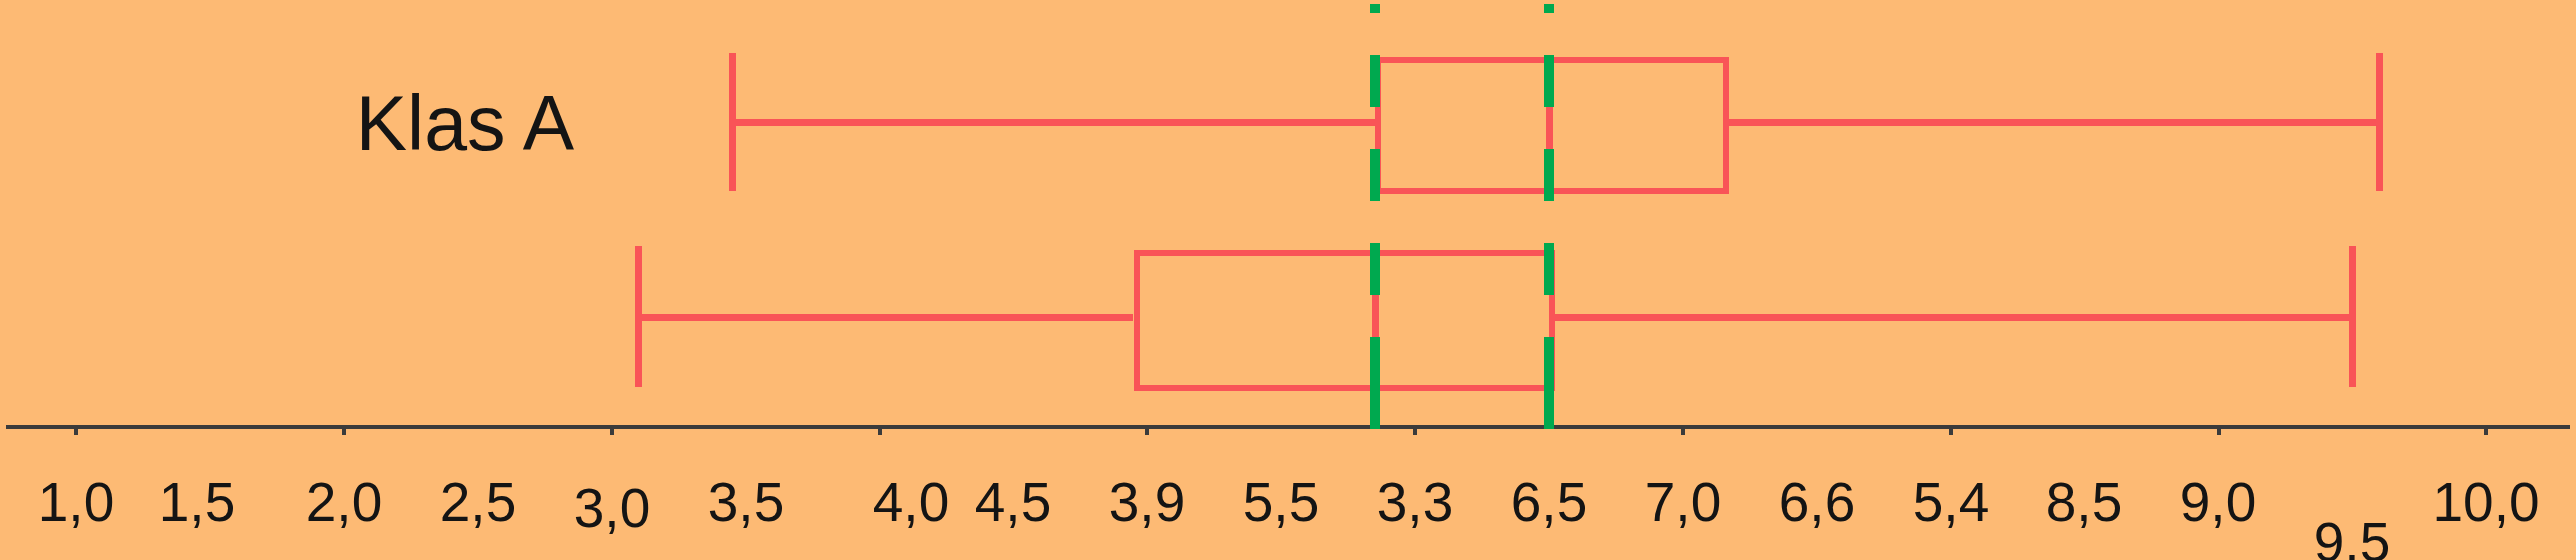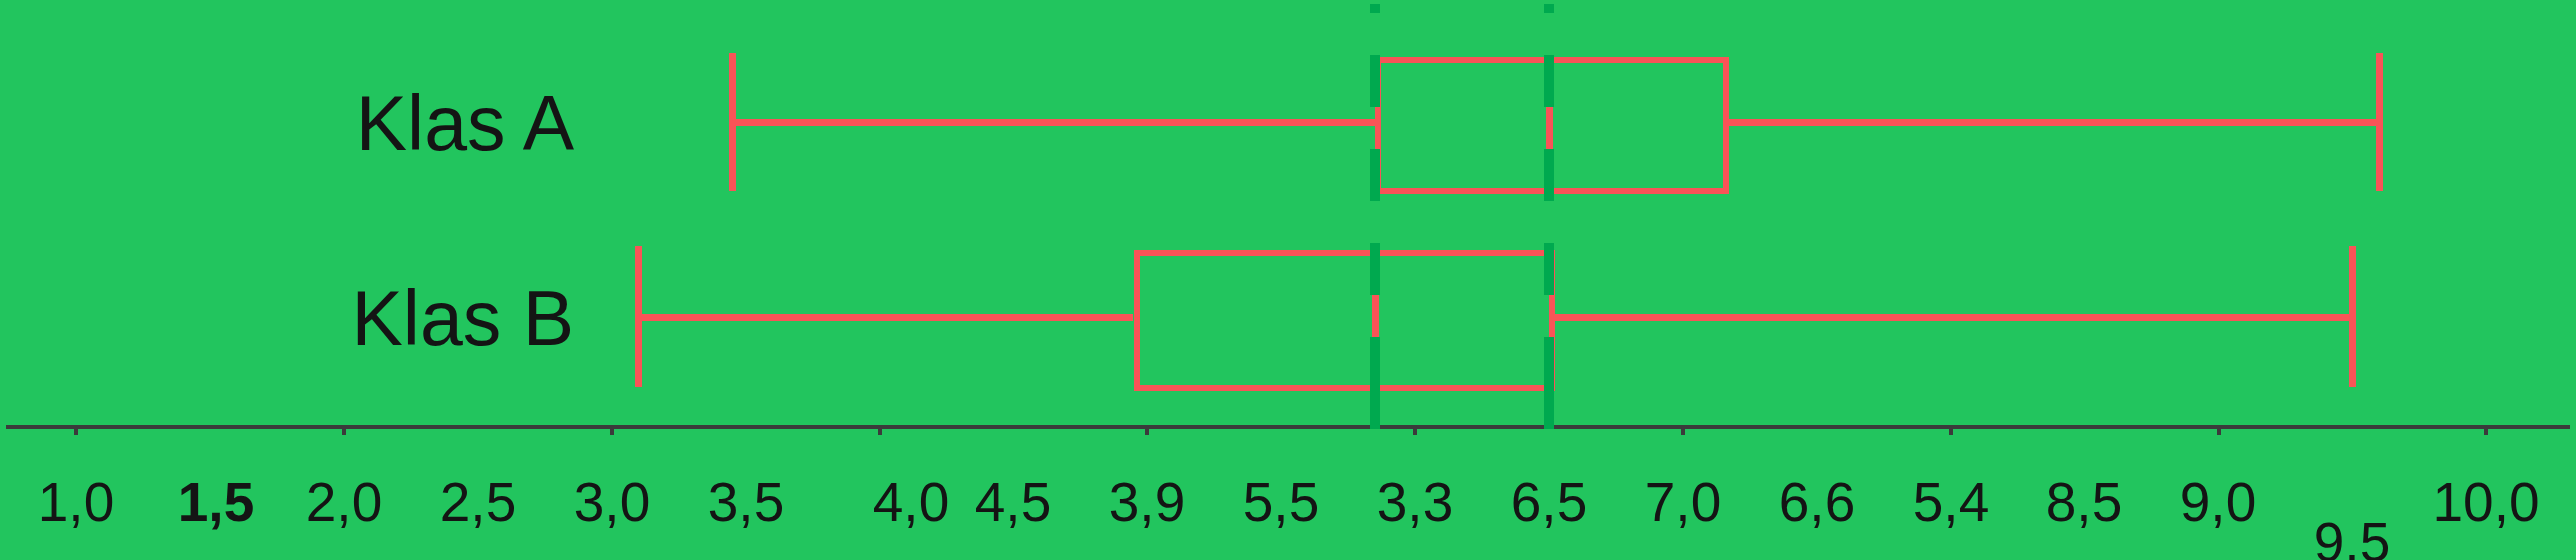--- a/index.html
+++ b/index.html
@@ -1,47 +1,46 @@
 <!DOCTYPE html>
 <html style="font-size:11.6px"><head>
 <meta charset="utf-8">
 <style>
   html,body{margin:0;padding:0;background:#ffffff;}
   body{font-family:"Liberation Sans","DejaVu Sans",sans-serif;}
-  #canvas{position:relative;width:2576px;height:561px;background:#22c55e;overflow:hidden;}
+  #canvas{position:relative;width:2576px;height:561px;background:#fdba74;overflow:hidden;}
   .abs{position:absolute;}
   .row-label{position:absolute;left:0;width:574px;text-align:right;
              font-size:77px;line-height:77px;white-space:nowrap;}
   #label-a{top:85px;}
   #label-b{top:280px;}
   .tick-label{position:absolute;transform:translateX(-50%);font-size:55px;line-height:55px;top:475px;}
 </style>
 </head>
 <body>
 
 <div id="canvas">
   <div id="label-a" class="row-label" style="color: rgb(20, 20, 20);">Klas A</div>
-  <div id="label-b" class="row-label" style="color: rgb(20, 20, 20);">Klas B</div>
   <div id="plot" class="abs" style="left:0;top:0;width:2576px;height:554px;">
       <div class="abs" style="left: 5.8px; top: 425px; width: 2564px; height: 3.6px; background: rgb(59, 59, 59);"></div>
       <div class="abs" style="left: 74px; top: 429px; width: 3.6px; height: 5.8px; background: rgb(59, 59, 59);"></div>
       <div class="abs" style="left: 342px; top: 429px; width: 3.6px; height: 5.8px; background: rgb(59, 59, 59);"></div>
       <div class="abs" style="left: 610px; top: 429px; width: 3.6px; height: 5.8px; background: rgb(59, 59, 59);"></div>
       <div class="abs" style="left: 878px; top: 429px; width: 3.6px; height: 5.8px; background: rgb(59, 59, 59);"></div>
       <div class="abs" style="left: 1145px; top: 429px; width: 3.6px; height: 5.8px; background: rgb(59, 59, 59);"></div>
       <div class="abs" style="left: 1413px; top: 429px; width: 3.6px; height: 5.8px; background: rgb(59, 59, 59);"></div>
       <div class="abs" style="left: 1681px; top: 429px; width: 3.6px; height: 5.8px; background: rgb(59, 59, 59);"></div>
       <div class="abs" style="left: 1949px; top: 429px; width: 3.6px; height: 5.8px; background: rgb(59, 59, 59);"></div>
       <div class="abs" style="left: 2217px; top: 429px; width: 3.6px; height: 5.8px; background: rgb(59, 59, 59);"></div>
       <div class="abs" style="left: 2484px; top: 429px; width: 3.6px; height: 5.8px; background: rgb(59, 59, 59);"></div>
       <div class="abs tick-label" style="left: 76px; color: rgb(20, 20, 20);">1,0</div>
-      <div class="abs tick-label" style="left: 216px; color: rgb(20, 20, 20); font-weight: bold;">1,5</div>
+      <div class="abs tick-label" style="left: 197px; color: rgb(20, 20, 20);">1,5</div>
       <div class="abs tick-label" style="left: 344px; color: rgb(20, 20, 20);">2,0</div>
       <div class="abs tick-label" style="left: 478px; color: rgb(20, 20, 20);">2,5</div>
-      <div class="abs tick-label" style="left: 612px; color: rgb(20, 20, 20);">3,0</div>
+      <div class="abs tick-label" style="left: 612px; color: rgb(20, 20, 20); margin-top: 6px;">3,0</div>
       <div class="abs tick-label" style="left: 746px; color: rgb(20, 20, 20);">3,5</div>
       <div class="abs tick-label" style="left: 879px; color: rgb(20, 20, 20); margin-left: 32px;">4,0</div>
       <div class="abs tick-label" style="left: 1013px; color: rgb(20, 20, 20);">4,5</div>
       <div class="abs tick-label" style="left: 1147px; color: rgb(20, 20, 20);">3,9</div>
       <div class="abs tick-label" style="left: 1281px; color: rgb(20, 20, 20);">5,5</div>
       <div class="abs tick-label" style="left: 1415px; color: rgb(20, 20, 20);">3,3</div>
       <div class="abs tick-label" style="left: 1549px; color: rgb(20, 20, 20);">6,5</div>
       <div class="abs tick-label" style="left: 1683px; color: rgb(20, 20, 20);">7,0</div>
       <div class="abs tick-label" style="left: 1817px; color: rgb(20, 20, 20);">6,6</div>
       <div class="abs tick-label" style="left: 1951px; color: rgb(20, 20, 20);">5,4</div>

